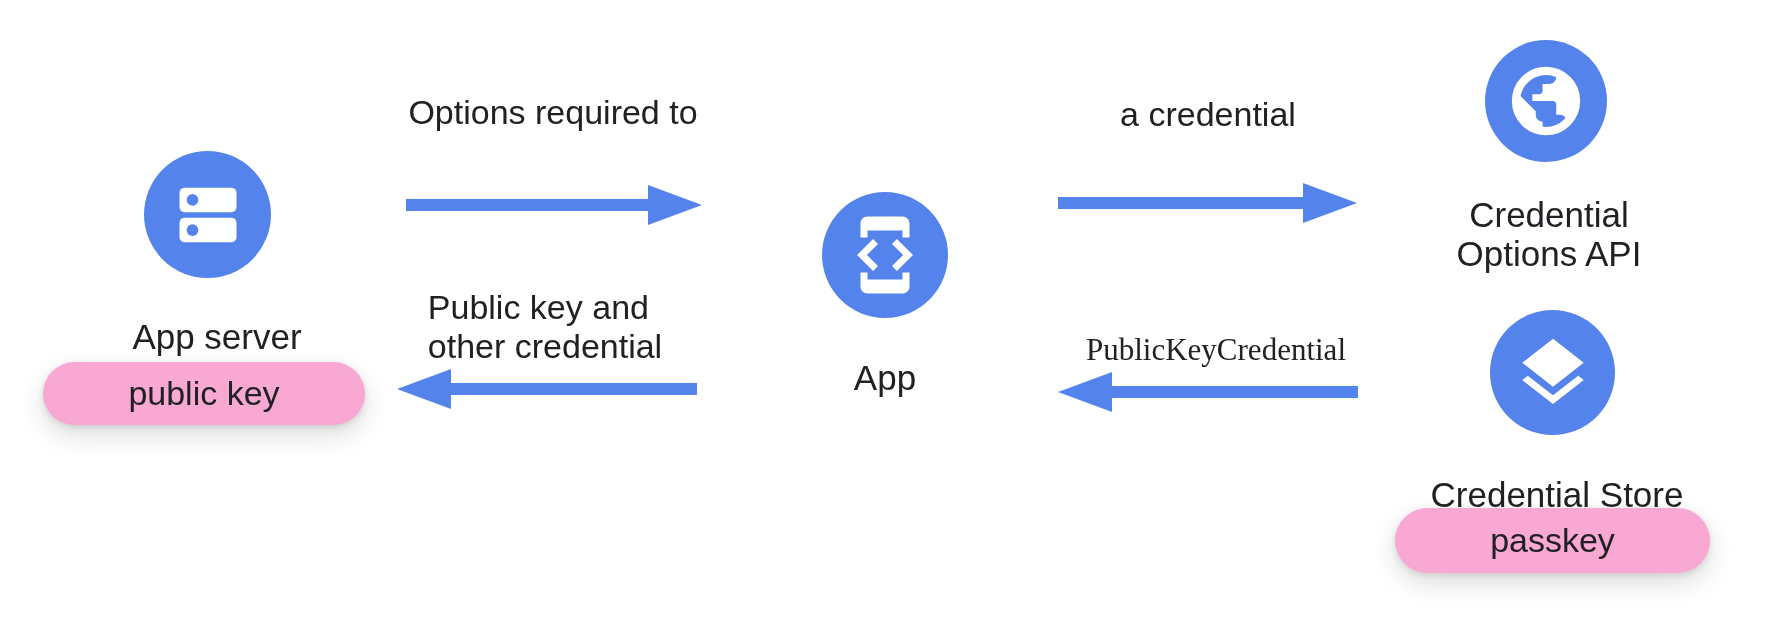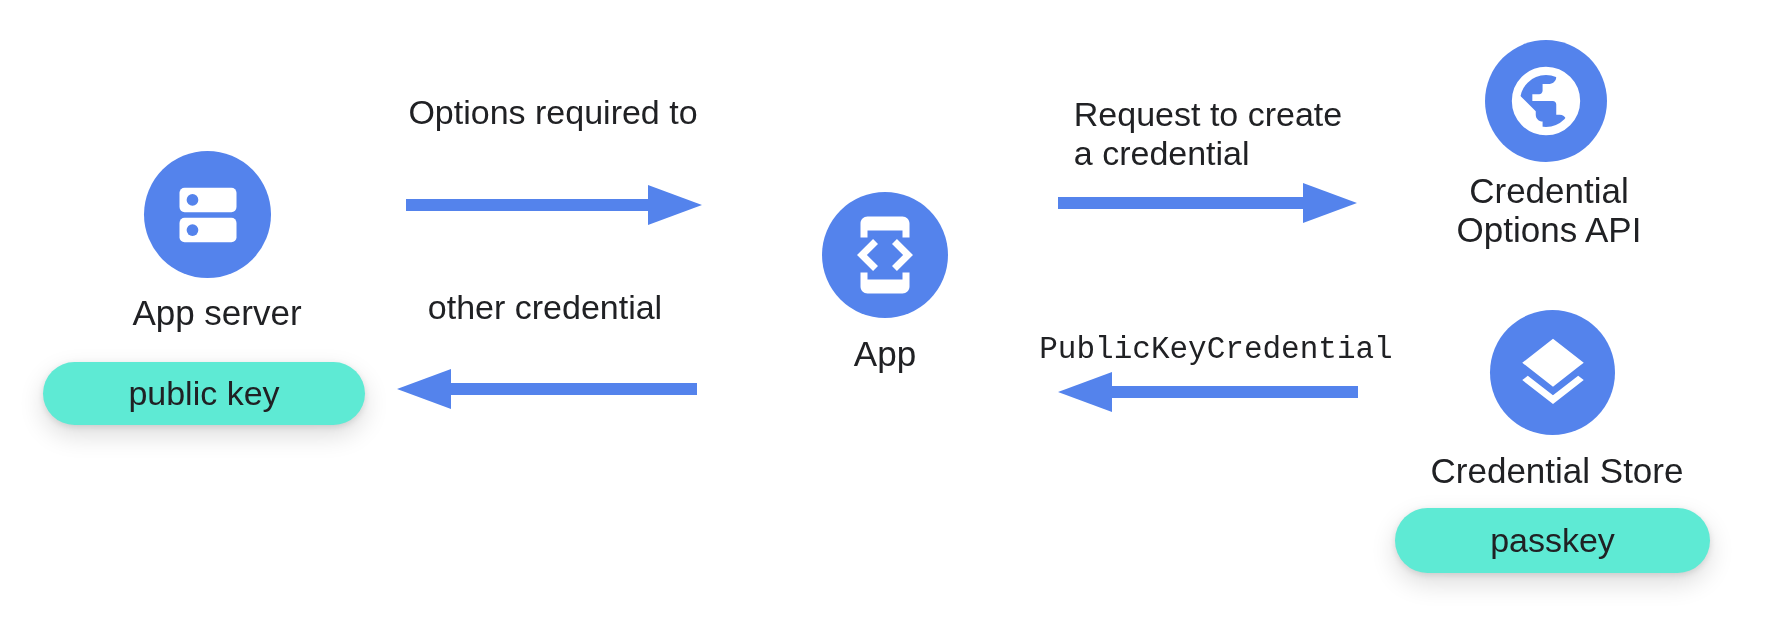--- a/index.html
+++ b/index.html
@@ -22,41 +22,42 @@
     display:flex;align-items:center;justify-content:center;
   }
   .node-label{
     position:absolute;
     transform:translateX(-50%);
     font-size:35px;
     line-height:1.1;
     text-align:center;
     white-space:nowrap;
     color:var(--text);
+    margin-top:24px;
   }
   .arrow-label{
     position:absolute;
     transform:translateX(-50%);
     font-size:34px;
     line-height:1.15;
     text-align:left;
     white-space:nowrap;
     color:var(--text);
   }
   .mono-label{
     position:absolute;
     transform:translateX(-50%);
-    font-family:Liberation Mono, monospace;
+    font-family:Liberation Serif, serif;
     font-size:31px;
     white-space:nowrap;
     color:var(--text);
   }
   .pill{
     position:absolute;
-    background:#5eead4;
+    background:#f9a8d4;
     border-radius:999px;
     display:flex;align-items:center;justify-content:center;
     font-size:34px;
     color:var(--text);
     box-shadow:0 2px 6px rgba(0,0,0,0.10),0 10px 26px rgba(0,0,0,0.14);
   }
   .arrow{position:absolute;height:40px;}
   .arrow .shaft{
     position:absolute;top:50%;transform:translateY(-50%);
     height:12px;background:var(--blue);
@@ -105,41 +106,41 @@
   </div>
 
   <div class="circle" style="left:822px;top:192px;width:126px;height:126px">
     <svg width="84" height="84" viewBox="0 0 24 24">
       <path fill="#ffffff" d="M7 5h10v2h2V3c0-1.1-.9-2-2-2H7c-1.1 0-2 .9-2 2v4h2V5zm8.41 11.59L20 12l-4.59-4.59L14 8.83 17.17 12 14 15.17l1.41 1.42zM10 15.17 6.83 12 10 8.83 8.59 7.41 4 12l4.59 4.59L10 15.17zM17 19H7v-2H5v4c0 1.1.9 2 2 2h10c1.1 0 2-.9 2-2v-4h-2v2z"></path>
     </svg>
   </div>
   <div class="node-label" style="left:885px;top:335px">App</div>
 
   <div class="arrow-label" style="left:1208px;top:95px">
-    <div>Request to create</div>
     <div>a credential</div>
   </div>
   <div class="arrow right" style="left:1058px;top:183px;width:299px">
     <div class="shaft"></div>
     <div class="head"></div>
   </div>
 
   <div class="circle" style="left:1485px;top:40px;width:122px;height:122px">
     <svg width="82" height="82" viewBox="0 0 24 24">
       <circle cx="12" cy="12" r="8.8" fill="none" stroke="#ffffff" stroke-width="2.4"></circle>
       <path fill="#ffffff" d="M11 19.93c-3.95-.49-7-3.85-7-7.93 0-.62.08-1.21.21-1.79L9 15v1c0 1.1.9 2 2 2v1.93z"></path>
       <path fill="#ffffff" d="M17.9 17.39c-.26-.81-1-1.39-1.9-1.39h-1v-3c0-.55-.45-1-1-1H8v-2h2c.55 0 1-.45 1-1V7h2c1.1 0 2-.9 2-2v-.41c2.93 1.19 5 4.06 5 7.41 0 2.08-.8 3.97-2.1 5.39z"></path>
     </svg>
   </div>
   <div class="node-label" style="left:1549px;top:172px">
     <div>Credential</div>
     <div>Options API</div>
   </div>
 
   <div class="arrow-label" style="left:545px;top:288px">
+    <div>Public key and</div>
     <div>other credential</div>
   </div>
   <div class="arrow left" style="left:397px;top:369px;width:300px">
     <div class="shaft"></div>
     <div class="head"></div>
   </div>
 
   <div class="mono-label" style="left:1216px;top:332px">PublicKeyCredential</div>
   <div class="arrow left" style="left:1058px;top:372px;width:300px">
     <div class="shaft"></div>

